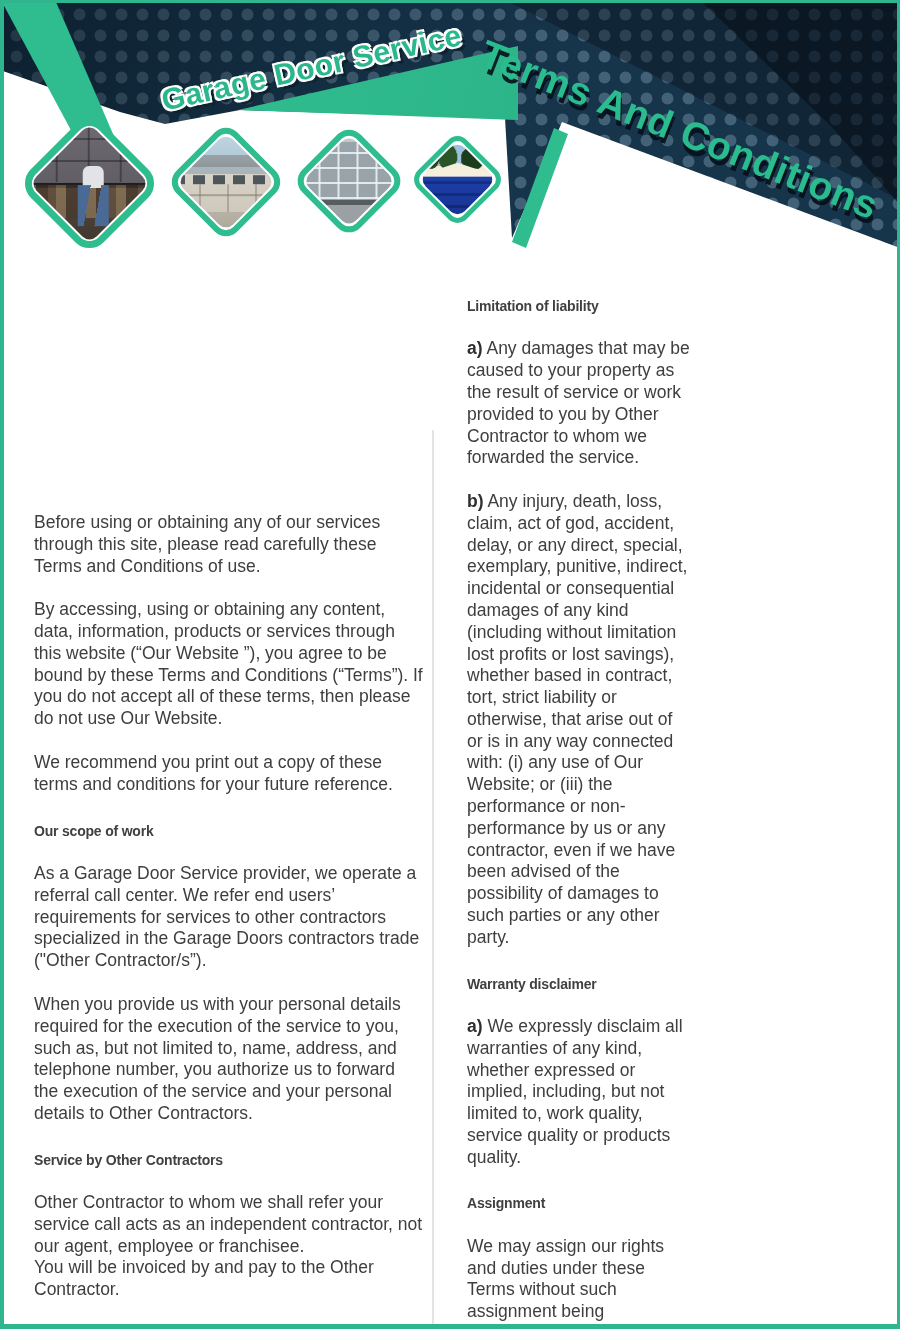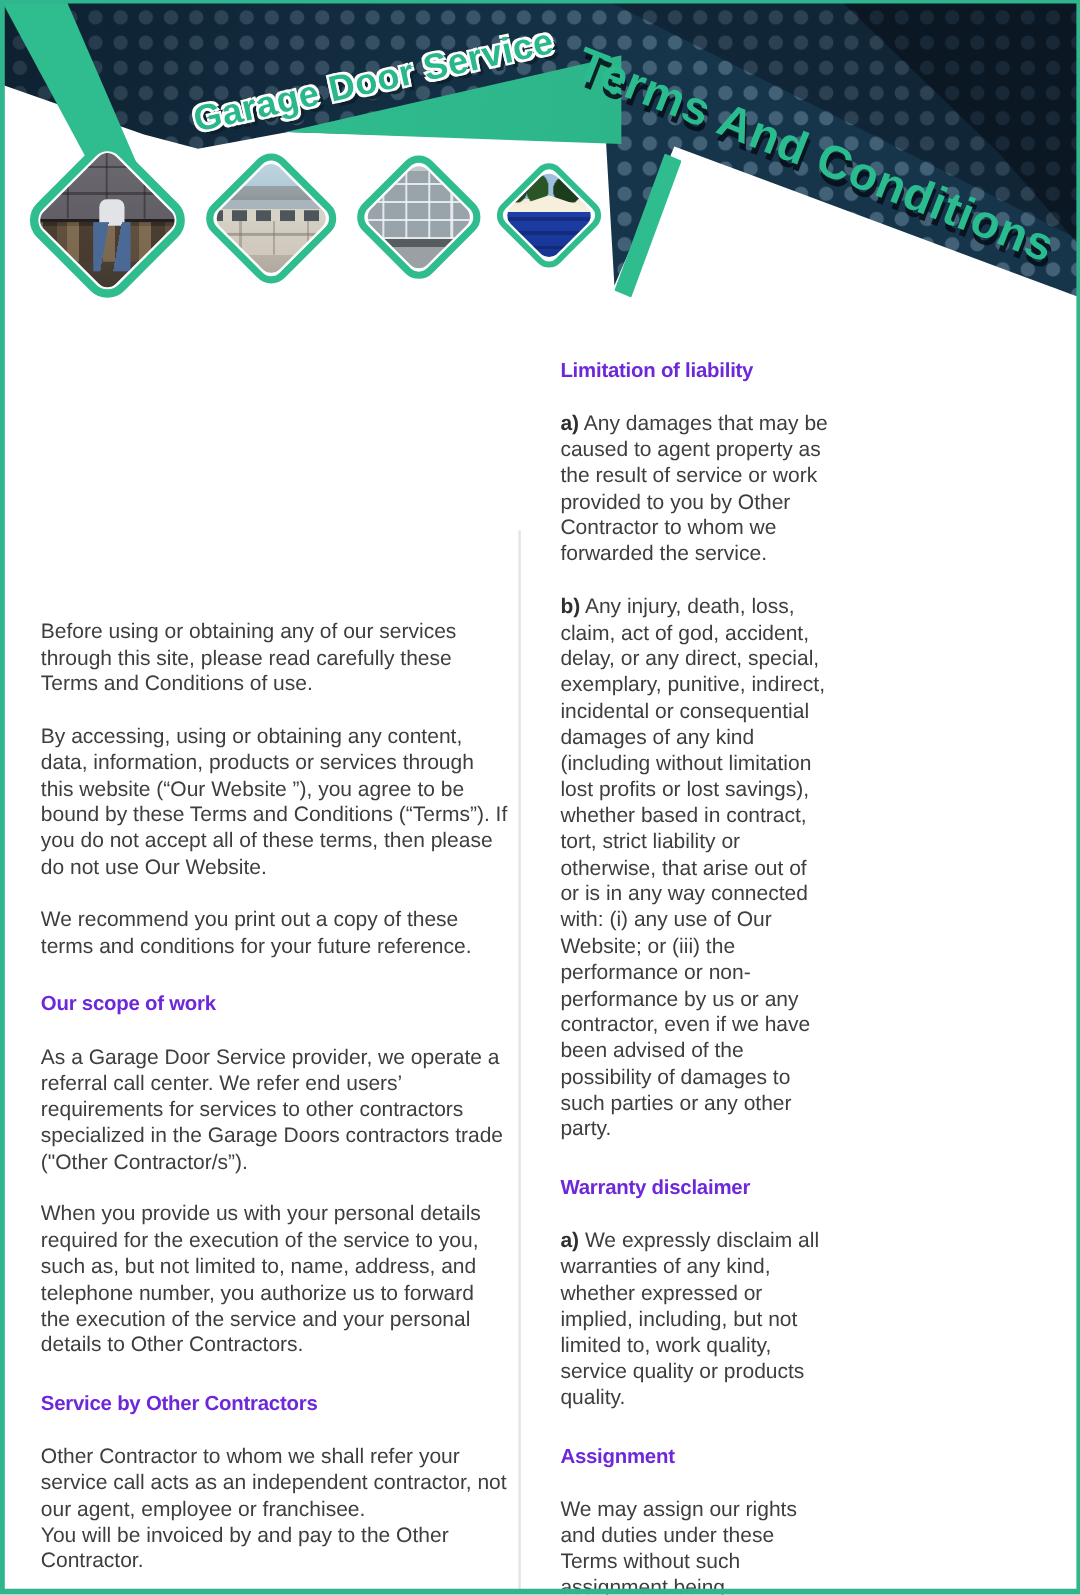--- a/index.html
+++ b/index.html
@@ -119,21 +119,21 @@
     position:absolute; left:0; top:284px; width:732px; z-index:10;
     display:flex; align-items:flex-end;
     padding:14px 40px 0 34px; box-sizing:border-box;
   }
   .col { color:#3e3e3e; font-size:17.5px; line-height:1.245; }
   .col-left { width:390px; }
   .divider { width:2px; height:980px; background:#e4e4e4; margin-left:8px; flex:none; }
   .col-right { flex:1; padding-left:33px; }
   .body-p { margin:0 0 22px 0; }
   .sec-h {
-    font-size:17px; font-weight:bold; color:#6d28d9;
+    font-size:14px; font-weight:bold; color:#404040;
     letter-spacing:-0.2px; margin:27px 0 23px 0;
   }
   .col .sec-h:first-child { margin-top:0; }
   .body-p b { font-weight:bold; color:#2f2f2f; }
 </style>
 </head>
 <body>
 
 <div class="page">
 
@@ -205,21 +205,21 @@
         <div>Other Contractor to whom we shall refer your service call acts as an independent contractor, not our agent, employee or franchisee.</div>
         <div>You will be invoiced by and pay to the Other Contractor.</div>
       </div>
       <p class="body-p">Our company name on this website is NOT our legal name and we use it ONLY for advertising purposes.</p>
     </section>
 
     <div class="divider"></div>
 
     <section class="col col-right">
       <h2 class="sec-h">Limitation of liability</h2>
-      <p class="body-p"><b>a)</b> <span>Any damages that may be caused to agent property as the result of service or work provided to you by Other Contractor to whom we forwarded the service.</span></p>
+      <p class="body-p"><b>a)</b> <span>Any damages that may be caused to your property as the result of service or work provided to you by Other Contractor to whom we forwarded the service.</span></p>
       <p class="body-p"><b>b)</b> <span>Any injury, death, loss, claim, act of god, accident, delay, or any direct, special, exemplary, punitive, indirect, incidental or consequential damages of any kind (including without limitation lost profits or lost savings), whether based in contract, tort, strict liability or otherwise, that arise out of or is in any way connected with: (i) any use of Our Website; or (iii) the performance or non-performance by us or any contractor, even if we have been advised of the possibility of damages to such parties or any other party.</span></p>
 
       <h2 class="sec-h">Warranty disclaimer</h2>
       <div class="body-p">
         <div><b>a)</b> <span>We expressly disclaim all warranties of any kind, whether expressed or implied, including, but not limited to, work quality, service quality or products quality.</span></div>
       </div>
 
       <h2 class="sec-h">Assignment</h2>
       <p class="body-p">We may assign our rights and duties under these Terms without such assignment being considered change to the Terms and without notice to you.</p>
     </section>

